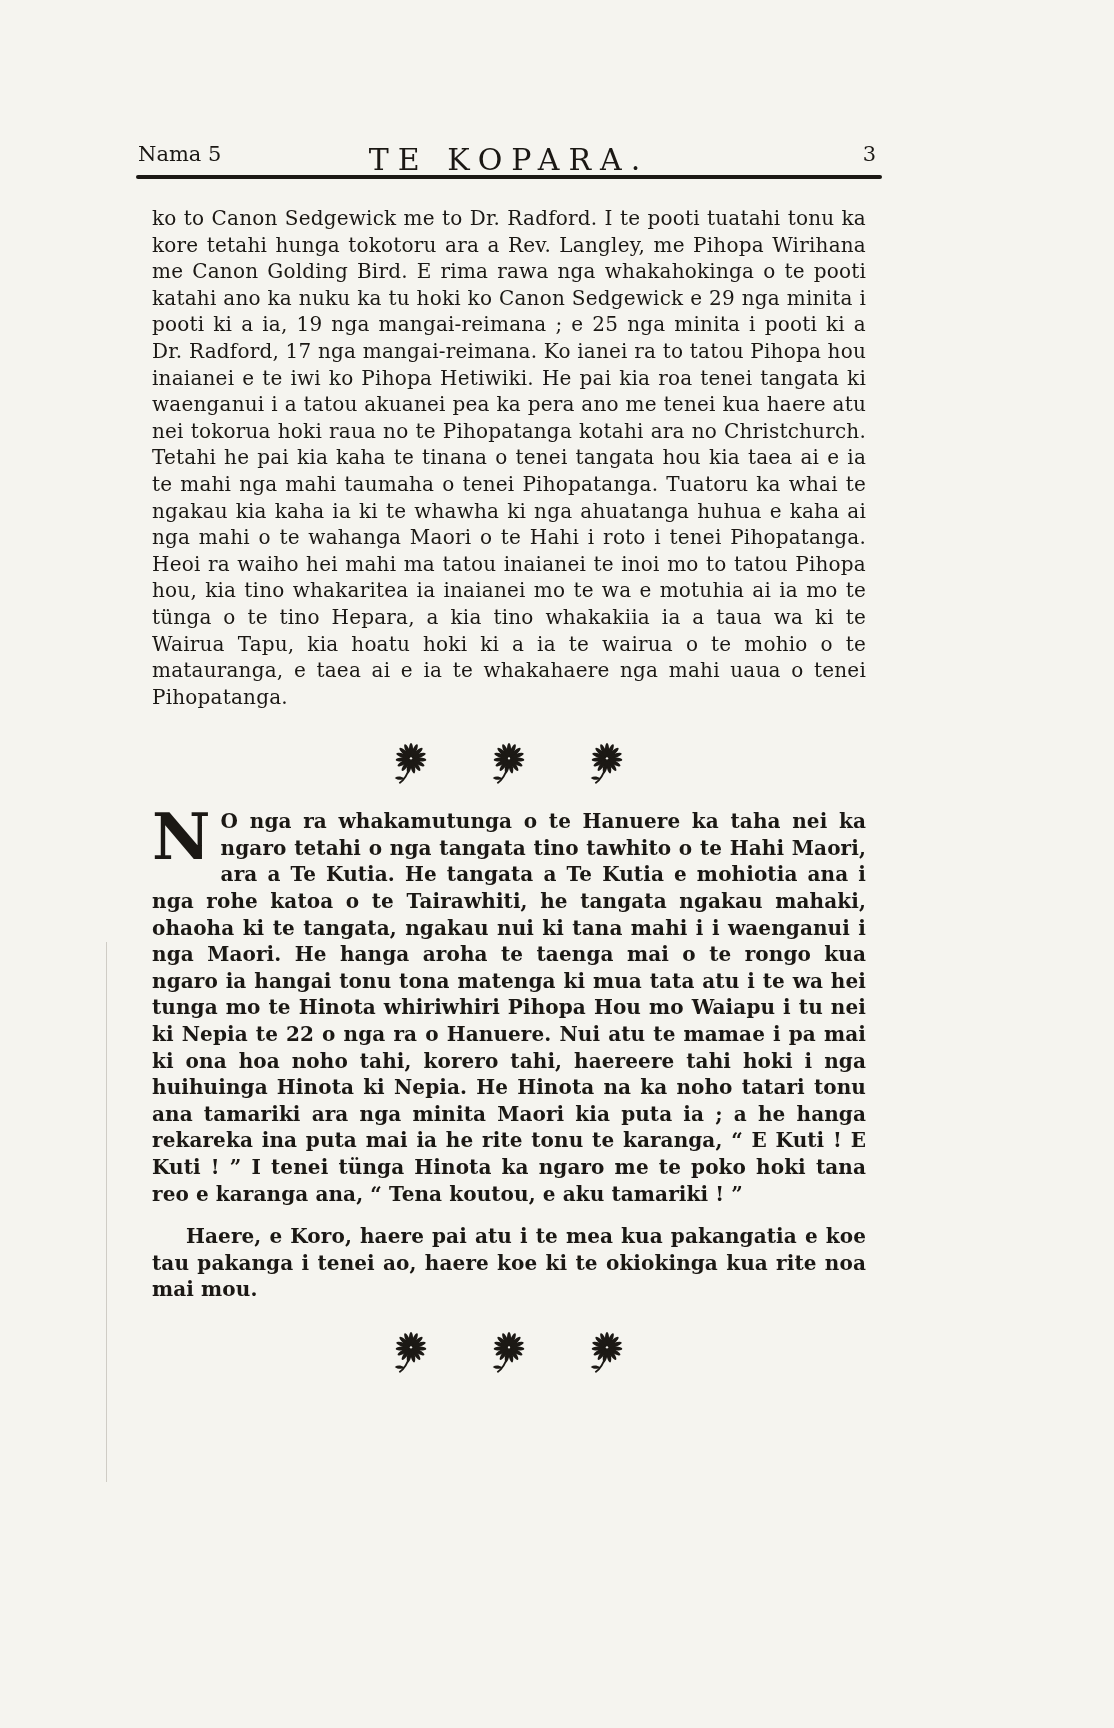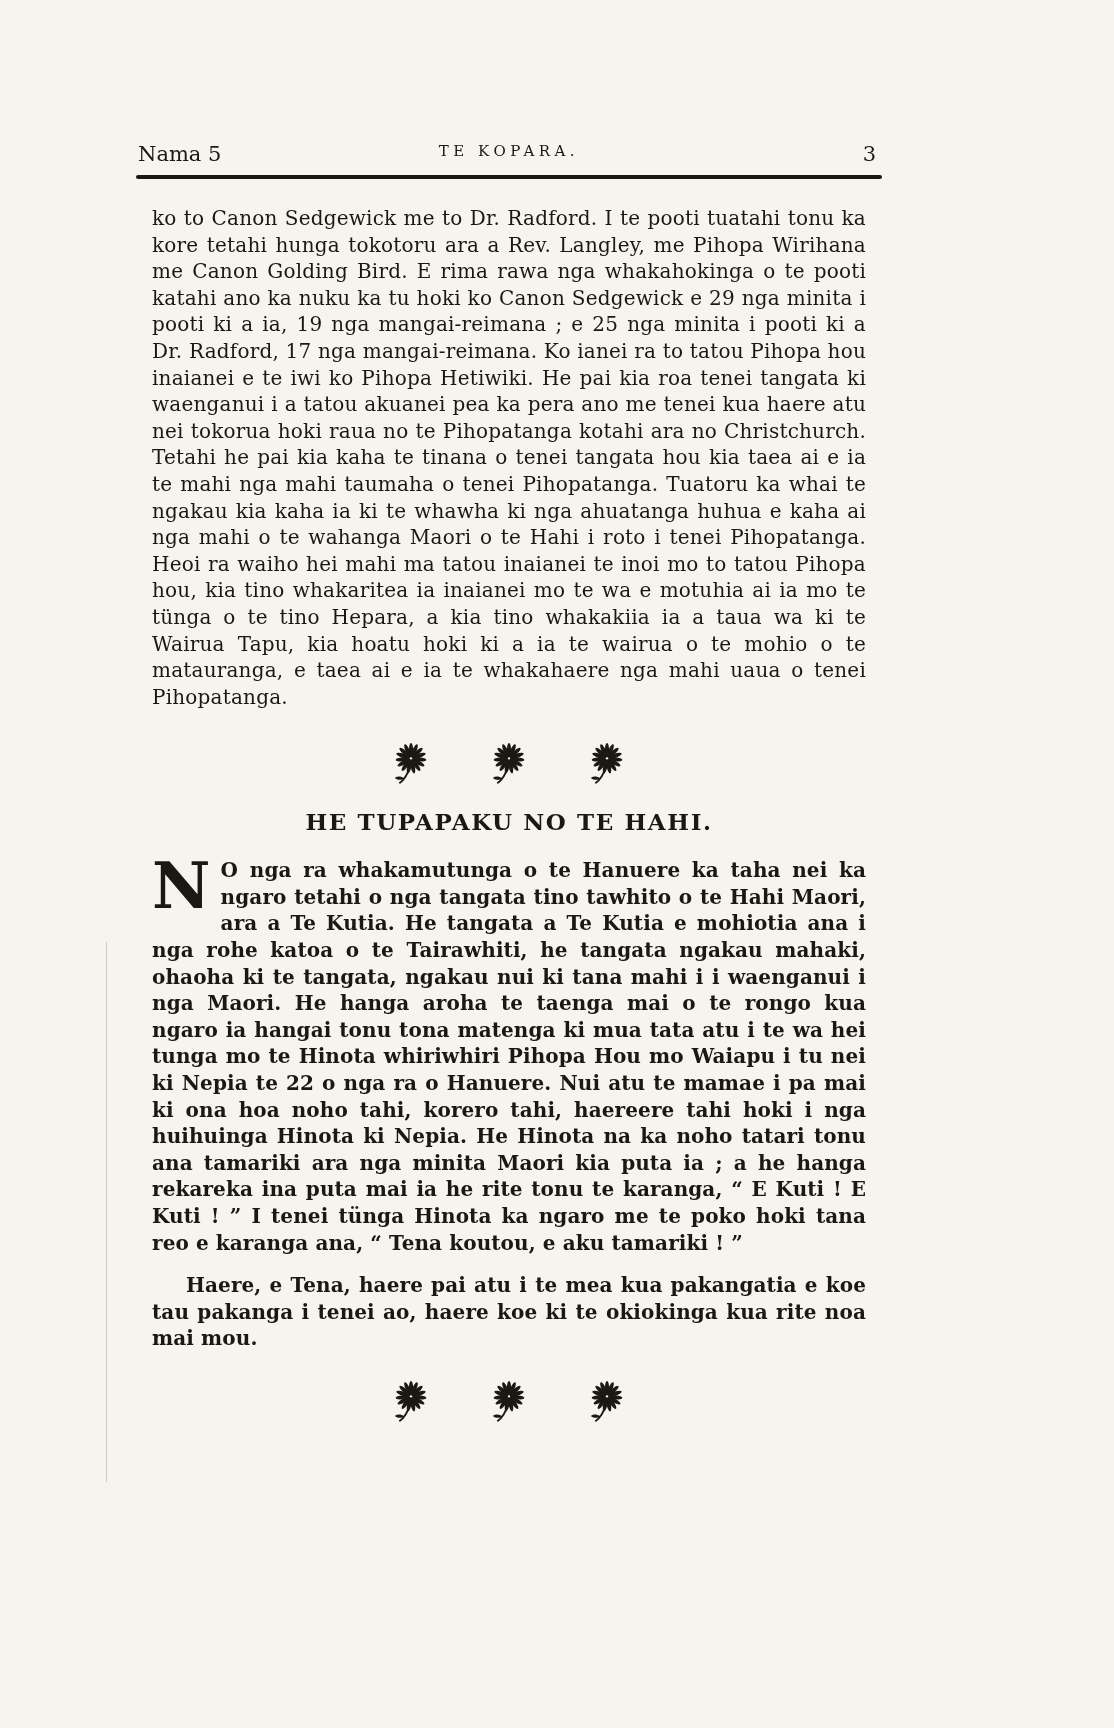--- a/index.html
+++ b/index.html
@@ -23,21 +23,21 @@
     display: flex;
     justify-content: space-between;
     align-items: baseline;
     font-size: 21px;
     padding: 0 6px 0 2px;
   }
   .masthead {
     position: absolute;
     left: 50%;
     transform: translateX(-50%);
-    font-size: 15px;
+    font-size: 30px;
     letter-spacing: 0.30em;
     white-space: nowrap;
   }
   .rule {
     height: 4px;
     background: #1b1814;
     margin-top: 9px;
     border-radius: 2px;
   }
   .body {
@@ -131,27 +131,26 @@
         <use href="#flower"></use>
       </svg>
     <svg class="flower">
         <use href="#flower"></use>
       </svg>
     <svg class="flower">
         <use href="#flower"></use>
       </svg>
   </div>
 
-  <h2 class="heading">HE TUPAPAKU NO TE HAHI.</h2>
 
   <p class="body heavy">
     <span class="dropcap">N</span><span>O nga ra whakamutunga o te Hanuere ka taha nei ka ngaro tetahi o nga tangata tino tawhito o te Hahi Maori, ara a Te Kutia. He tangata a Te Kutia e mohiotia ana i nga rohe katoa o te Tairawhiti, he tangata ngakau mahaki, ohaoha ki te tangata, ngakau nui ki tana mahi i i waenganui i nga Maori. He hanga aroha te taenga mai o te rongo kua ngaro ia hangai tonu tona matenga ki mua tata atu i te wa hei tunga mo te Hinota whiriwhiri Pihopa Hou mo Waiapu i tu nei ki Nepia te 22 o nga ra o Hanuere. Nui atu te mamae i pa mai ki ona hoa noho tahi, korero tahi, haereere tahi hoki i nga huihuinga Hinota ki Nepia. He Hinota na ka noho tatari tonu ana tamariki ara nga minita Maori kia puta ia ; a he hanga rekareka ina puta mai ia he rite tonu te karanga, “ E Kuti !  E Kuti ! ” I tenei tünga Hinota ka ngaro me te poko hoki tana reo e karanga ana, “ Tena koutou, e aku tamariki ! ”</span>
   </p>
 
-  <p class="body heavy indent">Haere, e Tena, haere pai atu i te mea kua pakangatia e koe tau pakanga i tenei ao, haere koe ki te okiokinga kua rite noa mai mou.</p>
+  <p class="body heavy indent">Haere, e Koro, haere pai atu i te mea kua pakangatia e koe tau pakanga i tenei ao, haere koe ki te okiokinga kua rite noa mai mou.</p>
 
   <div class="ornaments bottom">
     <svg class="flower">
         <use href="#flower"></use>
       </svg>
     <svg class="flower">
         <use href="#flower"></use>
       </svg>
     <svg class="flower">
         <use href="#flower"></use>

